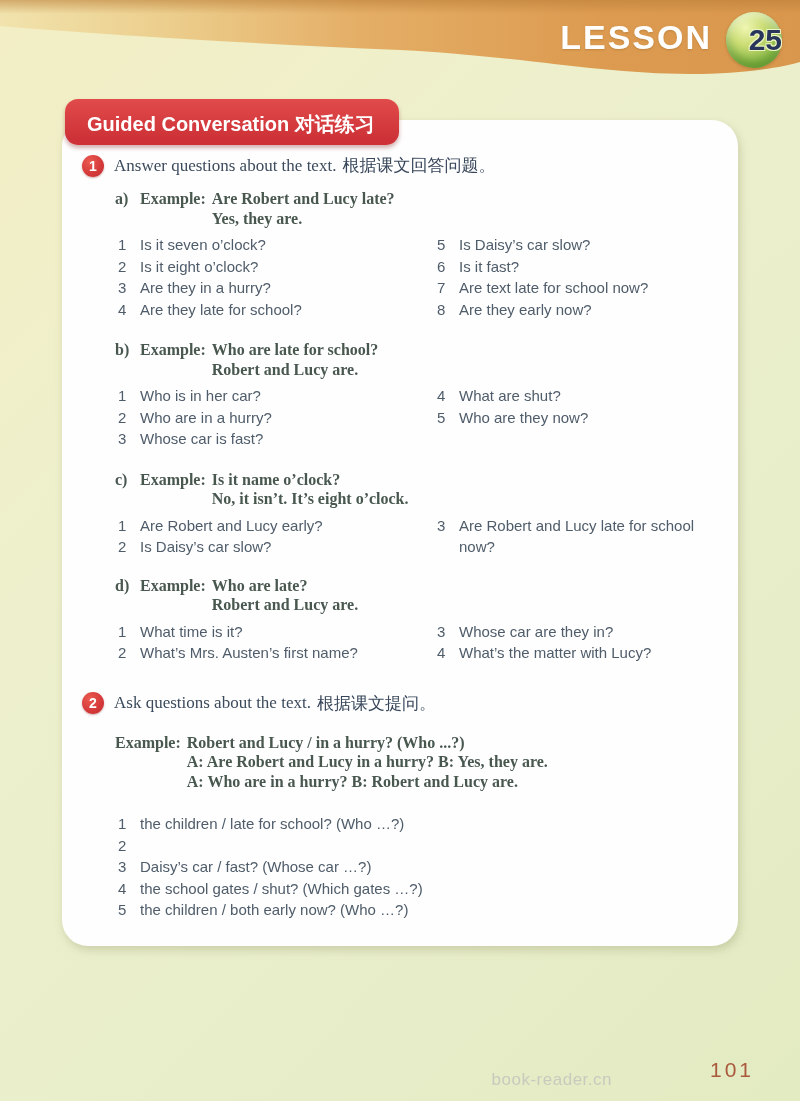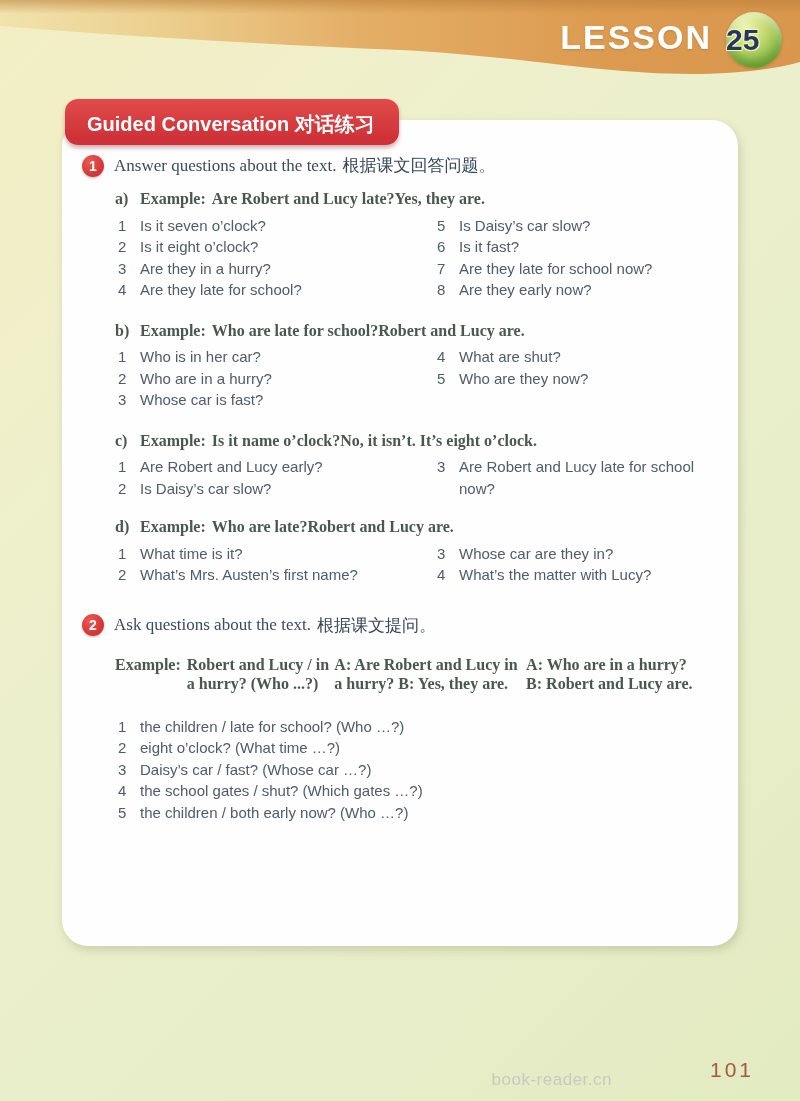--- a/index.html
+++ b/index.html
@@ -17,21 +17,21 @@
   .lesson-label {
     position:absolute; top:18px; right:88px;
     font-size:34px; font-weight:bold; letter-spacing:2px; color:#ffffff;
     text-shadow:0 1px 2px rgba(140,90,30,.35);
   }
   .lesson-badge {
     position:absolute; top:12px; right:18px; width:56px; height:56px;
     border-radius:50%;
     background:radial-gradient(circle at 35% 28%, #eff6b2 0%, #cbdd74 32%, #8ebc4b 68%, #619f34 100%);
     box-shadow:inset 0 -7px 10px rgba(55,115,20,.45), inset 0 5px 8px rgba(255,255,255,.55), 0 1px 3px rgba(90,60,10,.3);
-    display:flex; align-items:center; justify-content:flex-start;
+    display:flex; align-items:center; justify-content:flex-end;
   }
   .lesson-badge span {
     font-size:30px; font-weight:bold; color:#27365a;
     text-shadow:-1px -1px 0 #eef5c0, 1px -1px 0 #eef5c0, -1px 1px 0 #eef5c0, 1px 1px 0 #eef5c0;
   }
   
   .card {
     position:absolute; left:62px; top:120px; width:676px; height:826px;
     background:#fefefe; border-radius:26px;
     box-shadow:2px 4px 9px rgba(145,150,105,.35);
@@ -58,21 +58,21 @@
   .sec-title, .sec-title-zh {
     font-family:"Liberation Serif","DejaVu Serif",serif;
     font-size:17px; font-weight:normal; color:#3c4b5c;
   }
   .sec-title-zh { margin-left:6px; color:#37465a; }
   
   .sub-ex { display:flex; margin-left:33px; font-family:"Liberation Serif","DejaVu Serif",serif;
             font-size:16px; font-weight:bold; color:#49584f; line-height:19.5px; }
   .sub-label { flex:none; width:25px; }
   .ex-label { flex:none; margin-right:6px; }
-  .ex-lines { display:flex; flex-direction:row; }
+  .ex-lines { display:flex; flex-direction:column; }
   
   .cols { display:flex; margin-left:36px; }
   .col.left { flex:none; width:319px; }
   .col.right { flex:1; }
   .q { display:flex; font-size:15px; line-height:21.5px; color:#4f5c6a; }
   .q-num { flex:none; width:22px; }
   .q-text { max-width:262px; }
   .m-t6  { margin-top:6px; }
   .m-t12 { margin-top:12px; }
   .m-t18 { margin-top:18px; }
@@ -158,21 +158,21 @@
           <div class="q">
             <span class="q-num">5</span>
             <span class="q-text">Is Daisy’s car slow?</span>
           </div>
           <div class="q">
             <span class="q-num">6</span>
             <span class="q-text">Is it fast?</span>
           </div>
           <div class="q">
             <span class="q-num">7</span>
-            <span class="q-text">Are they late for school now?</span>
+            <span class="q-text">Are text late for school now?</span>
           </div>
           <div class="q">
             <span class="q-num">8</span>
             <span class="q-text">Are they early now?</span>
           </div>
         </div>
       </div>
     </div>
 
     <div class="sub">
@@ -290,21 +290,20 @@
     </div>
 
     <div class="cols m-t22">
       <div class="col" style="width:100%;">
         <div class="q">
           <span class="q-num">1</span>
           <span class="q-text" style="max-width:none">the children / late for school? (Who …?)</span>
         </div>
         <div class="q">
           <span class="q-num">2</span>
-          <span class="q-text" style="max-width:none">eight o’clock? (What time …?)</span>
         </div>
         <div class="q">
           <span class="q-num">3</span>
           <span class="q-text" style="max-width:none">Daisy’s car / fast? (Whose car …?)</span>
         </div>
         <div class="q">
           <span class="q-num">4</span>
           <span class="q-text" style="max-width:none">the school gates / shut? (Which gates …?)</span>
         </div>
         <div class="q">

